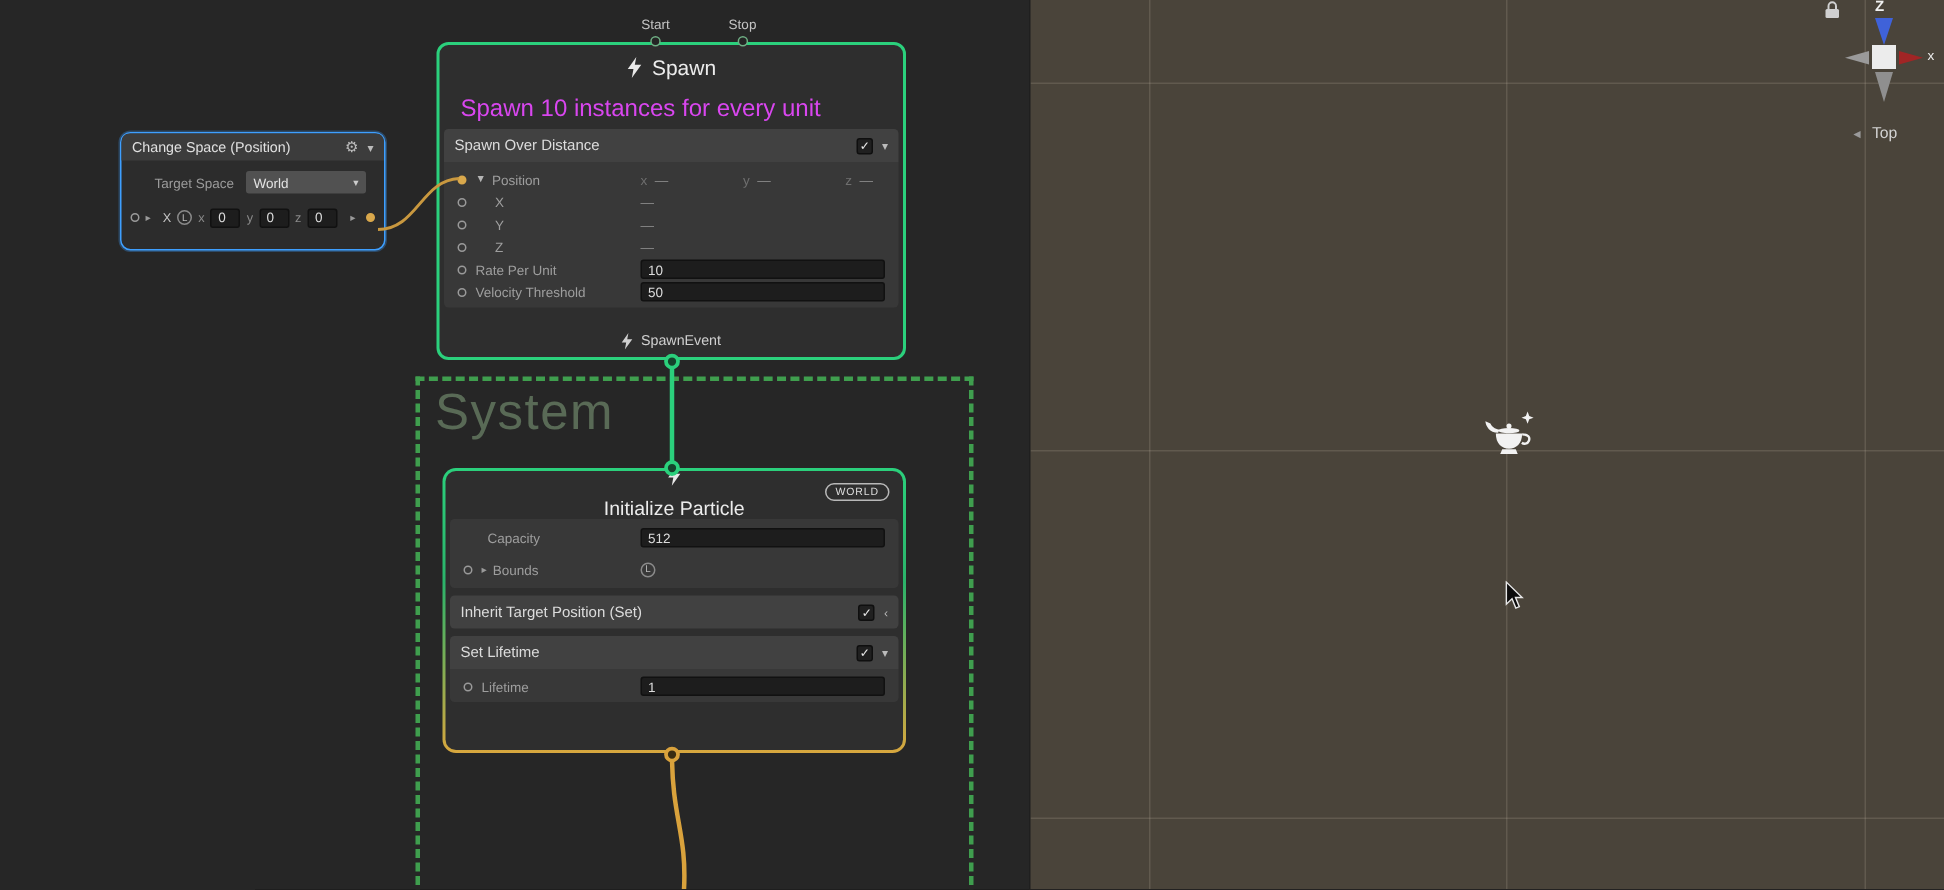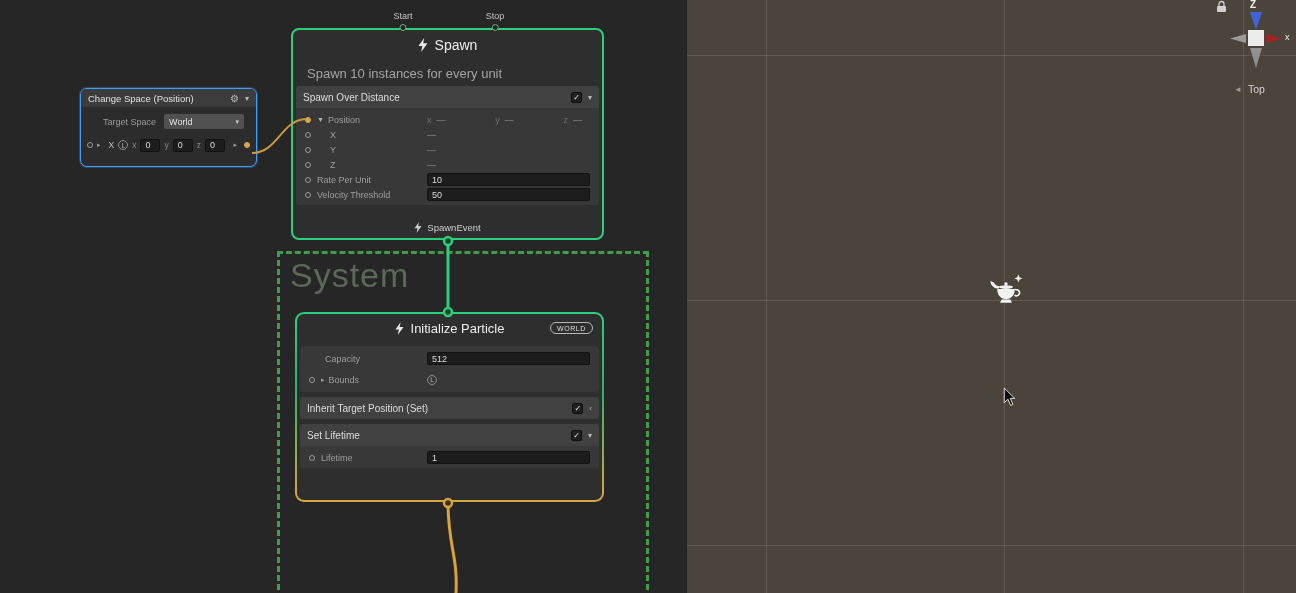--- a/index.html
+++ b/index.html
@@ -25,22 +25,22 @@
   .ctx.spawn { left:291px; top:28px; width:313px; height:212px; border:2px solid #2bd07c; }
   .init-wrap { position:absolute; left:295px; top:312px; width:309px; height:190px; padding:2px; border-radius:9px;
                background:linear-gradient(180deg,#2bd07c 0%,#2bb36a 40%,#d8a73e 100%); z-index:5; }
   .ctx.init { position:relative; width:100%; height:100%; border-radius:7px; }
 
   .anchor { position:absolute; top:-19px; transform:translateX(-50%); display:flex; flex-direction:column; align-items:center; gap:3px; z-index:6; }
   .anchor-lbl { font-size:9px; color:#c4c4c4; }
   .anchor-port { width:7px; height:7px; border:1px solid #6fae84; border-radius:50%; background:#242424; }
 
   .ctx-title { height:30px; display:flex; align-items:center; justify-content:center; gap:7px; font-size:14px; color:#ececec; position:relative; }
-  .ctx.init .ctx-title { height:28px; font-size:13px; }
-  .ctx-sub { height:26px; padding:0 14px; font-size:13px; color:#a3a3a3; display:flex; align-items:center; }
+  .ctx.init .ctx-title { height:28px; font-size:13px;flex-direction:column; }
+  .ctx-sub { height:26px; padding:0 14px; font-size:16px; color:#d946ef; display:flex; align-items:center; }
 
   .badge { position:absolute; right:9px; top:8px; height:12px; display:flex; align-items:center; padding:0 6px;
            border:1px solid #b8b8b8; border-radius:7px; font-size:7px; letter-spacing:.6px; color:#dcdcdc; }
 
   .block { margin:0 3px 5px; }
   .block-head { height:22px; background:#414141; border-radius:3px; display:flex; align-items:center; padding:0 7px; gap:6px; font-size:10px; color:#dcdcdc; }
   .block.open .block-head { border-radius:3px 3px 0 0; }
   .block-body { background:#383838; border-radius:0 0 3px 3px; padding:4px 0 3px; position:relative; }
   .bh-spacer { flex:1; }
   .checkbox { width:11px; height:11px; background:#202020; border:1px solid #0f0f0f; border-radius:2px; display:flex; align-items:center; justify-content:center; }
@@ -151,21 +151,21 @@
         <span class="axlbl">z</span>
         <input class="field tiny" value="0" style="">
         <span class="out-group">
           <span class="expand">▸</span>
           <span class="port filled"></span>
         </span>
       </div>
     </div>
 
     <div class="ctx spawn">
-      <div class="anchor" style="left:110px">
+      <div class="anchor" style="left:144px">
         <span class="anchor-lbl">Start</span>
         <span class="anchor-port"></span>
       </div>
       <div class="anchor" style="left:202px">
         <span class="anchor-lbl">Stop</span>
         <span class="anchor-port"></span>
       </div>
 
       <div class="ctx-title">
         <svg class="bolt" width="10" height="14" viewBox="0 0 10 14">

